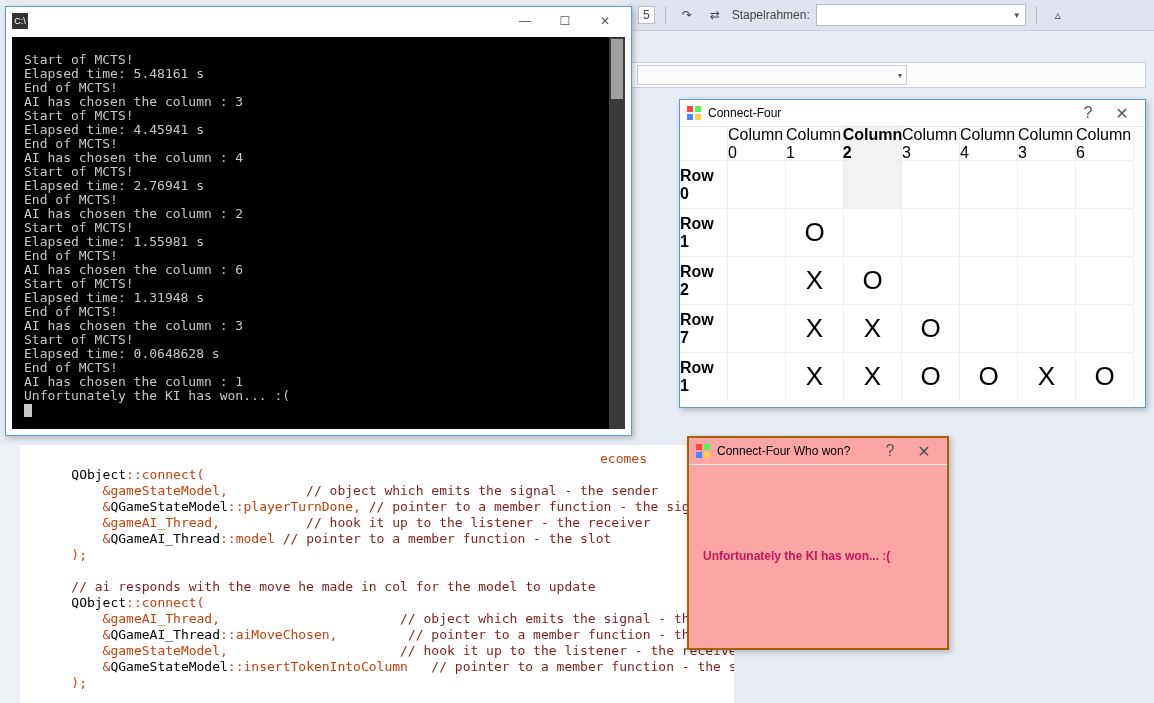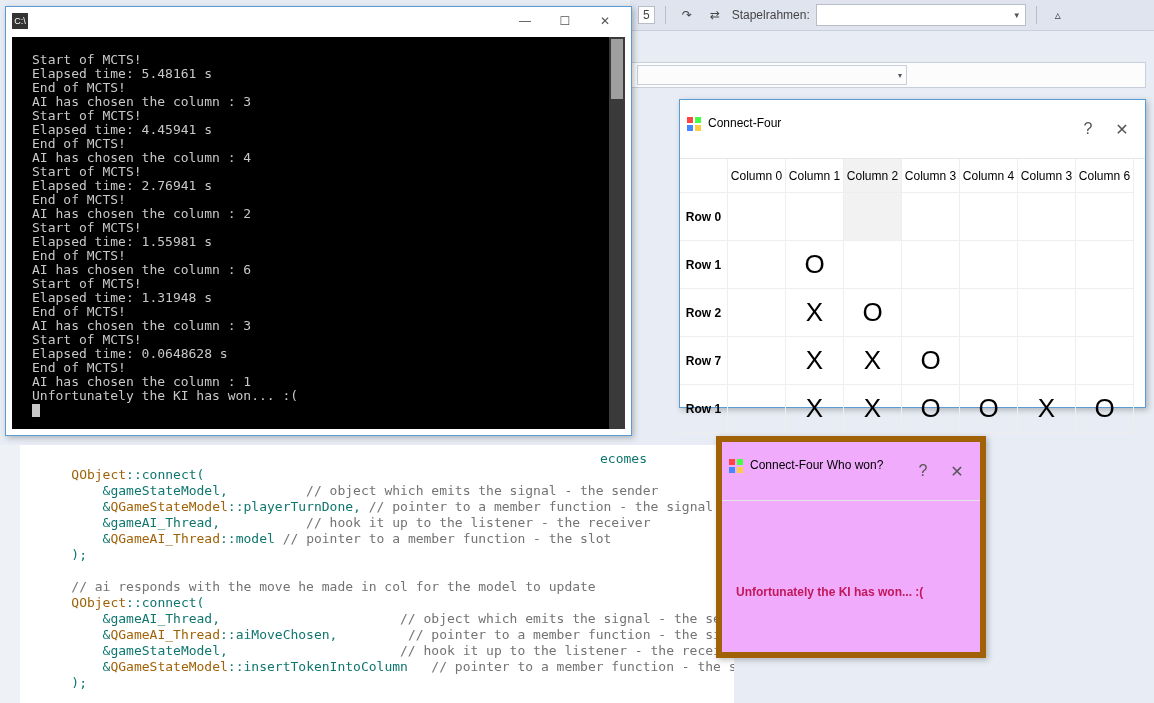--- a/index.html
+++ b/index.html
@@ -7,52 +7,52 @@
   .toolbar-top{position:absolute;top:0;left:630px;right:0;height:30px;background:#dfe4ef;border-bottom:1px solid #c9cedd;display:flex;align-items:center;gap:6px;padding:0 8px;color:#444}
   .toolbar-top .sep{width:1px;height:18px;background:#b8bdca;margin:0 4px}
   .toolbar-top .icon-btn{width:22px;height:22px;display:flex;align-items:center;justify-content:center;border-radius:2px}
   .toolbar-top .combo{flex:0 0 200px;height:20px;border:1px solid #b8bdca;background:#fff;display:flex;align-items:center;justify-content:flex-end;padding:0 4px}
   .toolbar-top .combo .tri{font-size:8px;color:#555}
   .toolbar-2{position:absolute;top:62px;left:630px;right:8px;height:24px;background:#fcfcfc;border:1px solid #c9cedd;display:flex;align-items:center}
   .toolbar-2 .dd{width:260px;height:18px;border:1px solid #c9cedd;margin-left:6px;display:flex;align-items:center;justify-content:flex-end;padding:0 4px}
   .toolbar-2 .dd .tri{font-size:8px;color:#555}
 
   .code-area{position:absolute;left:20px;top:445px;right:420px;bottom:0;background:#fff;font-family:Consolas,monospace;font-size:13px;line-height:16px;padding:6px 0 6px 20px;white-space:pre;color:#000;overflow:hidden}
-  .code-area .c-type{color:#a16207}
-  .code-area .c-comment{color:#737373}
-  .code-area .c-text{color:#0f766e}
+  .code-area .c-type{color:#000000}
+  .code-area .c-comment{color:#7f1d1d}
+  .code-area .c-text{color:#c2410c}
   .code-gutter{position:absolute;left:0;top:445px;width:20px;bottom:0;background:#eef2f7}
 
   
   .cwin{position:absolute;left:5px;top:6px;width:625px;height:428px;background:#fff;border:1px solid #5a9bd4;box-shadow:2px 2px 6px rgba(0,0,0,.25)}
   .cwin .title{height:28px;background:#fff;display:flex;align-items:center;padding:0 6px;color:#777}
   .cwin .title .ticon{width:16px;height:16px;background:#333;margin-right:6px;display:flex;align-items:center;justify-content:center;color:#fff;font-size:9px}
   .cwin .title .spacer{flex:1}
   .cwin .title .wbtn{width:40px;height:28px;display:flex;align-items:center;justify-content:center;color:#555}
-  .cwin .body{position:absolute;left:6px;right:6px;top:30px;bottom:6px;background:#000;color:#c8c8c8;font-family:Consolas,monospace;font-size:13px;line-height:14px;padding:2px 20px;overflow:hidden;white-space:pre}
+  .cwin .body{position:absolute;left:6px;right:6px;top:30px;bottom:6px;background:#000;color:#c8c8c8;font-family:Consolas,monospace;font-size:13px;line-height:14px;padding:2px 12px;overflow:hidden;white-space:pre}
   .cwin .scroll{position:absolute;right:6px;top:30px;bottom:6px;width:16px;background:#3a3a3a}
   .cwin .scroll .thumb{position:absolute;left:2px;right:2px;top:2px;height:60px;background:#9f9f9f}
   .cwin .cursor{display:inline-block;width:8px;height:13px;background:#c8c8c8;vertical-align:bottom}
 
   
   .board-win{position:absolute;left:679px;top:99px;width:465px;height:307px;background:#fff;border:1px solid #5a9bd4;box-shadow:2px 2px 6px rgba(0,0,0,.25)}
-  .qtitle{height:26px;display:flex;align-items:flex-start;padding:16px 6px;border-bottom:1px solid #e6e6e6}
+  .qtitle{height:26px;display:flex;align-items:center;padding:0 6px;border-bottom:1px solid #e6e6e6}
   .qicon{width:16px;height:16px;margin-right:6px;position:relative}
   .qicon svg{width:16px;height:16px}
   .qtitle .spacer{flex:1}
   .qtitle .wbtn{width:34px;height:26px;display:flex;align-items:center;justify-content:center;color:#555;font-size:16px}
   .board{display:grid;grid-template-columns:48px repeat(7,58px);grid-template-rows:34px repeat(5,48px)}
-  .board .hd{font-size:12px;display:flex;align-items:center;justify-content:center;border:1px solid #eee;border-top:none;border-left:none}
-  .board .rhd{font-size:12px;font-weight:bold;display:flex;align-items:center;justify-content:center;border:1px solid #eee;border-top:none;border-left:none}
+  .board .hd{font-size:16px;display:flex;align-items:center;justify-content:center;border:1px solid #eee;border-top:none;border-left:none}
+  .board .rhd{font-size:16px;font-weight:bold;display:flex;align-items:center;justify-content:center;border:1px solid #eee;border-top:none;border-left:none}
   .board .cell{display:flex;align-items:center;justify-content:center;font-size:26px;font-family:Arial,sans-serif;border:1px solid #eee;border-top:none;border-left:none}
   .board .sel-col{background:#f2f2f2}
-  .board .bold{font-weight:normal}
+  .board .bold{font-weight:bold}
 
   
-  .msg-win{position:absolute;left:716px;top:436px;width:258px;height:210px;background:#f0abfc;border:6px solid #a16207;box-shadow:2px 2px 6px rgba(0,0,0,.25)}
+  .msg-win{position:absolute;left:687px;top:436px;width:258px;height:210px;background:#fca5a5;border:2px solid #a16207;box-shadow:2px 2px 6px rgba(0,0,0,.25)}
   .msg-body{padding:84px 8px 8px 14px}
   .msg-body .msg{color:#c2185b;font-weight:bold;font-size:12px}
 </style>
 </head>
 <body>
 
 <div class="vsbg"></div>
 
 <div class="toolbar-top">
   <span style="border:1px solid #b8bdca;background:#fff;padding:1px 4px">5</span>

